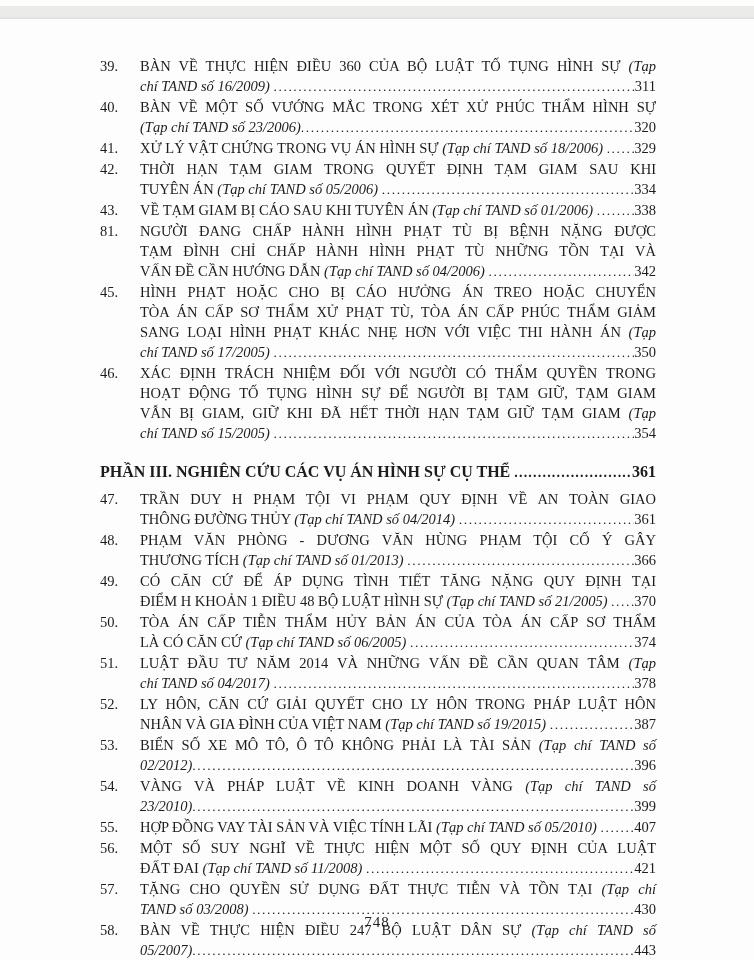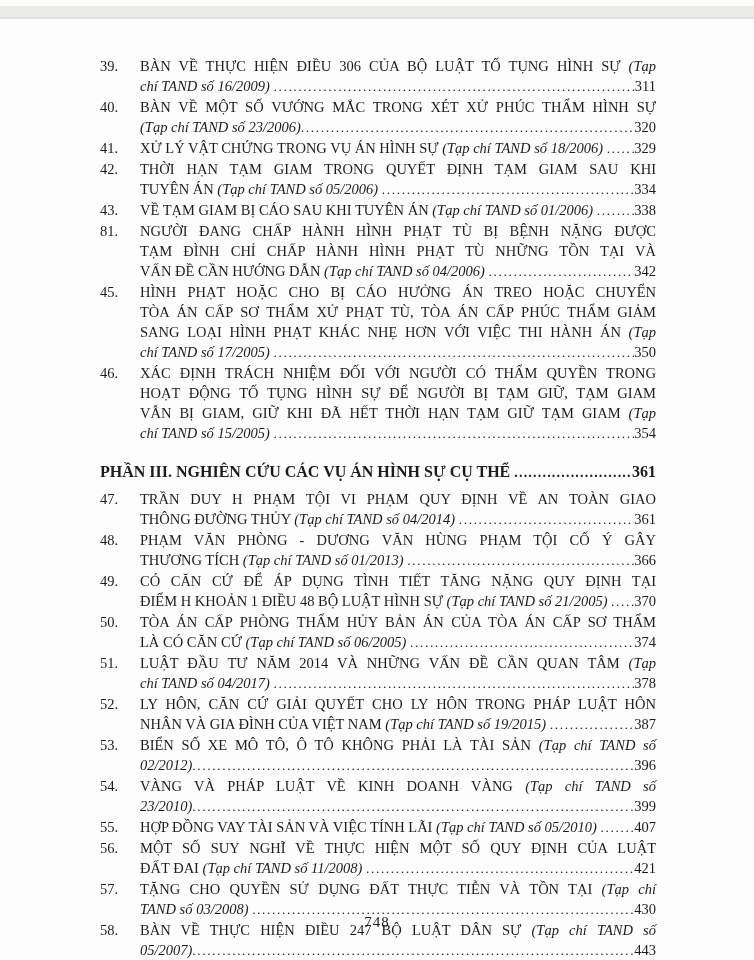--- a/index.html
+++ b/index.html
@@ -42,21 +42,21 @@
 </style>
 </head>
 <body>
 
 <div class="page">
   <div class="scan-band"></div>
   <main class="toc" id="toc">
       <div class="entry">
         <span class="num">39.</span>
         <div class="body">
-          <div class="line full"><span class="line-text"><span>BÀN VỀ THỰC HIỆN ĐIỀU 306 CỦA BỘ LUẬT TỐ TỤNG HÌNH SỰ </span><span class="it">(Tạp</span></span></div>
+          <div class="line full"><span class="line-text"><span>BÀN VỀ THỰC HIỆN ĐIỀU 360 CỦA BỘ LUẬT TỐ TỤNG HÌNH SỰ </span><span class="it">(Tạp</span></span></div>
           <div class="line last">
             <span class="line-text"><span class="it">chí TAND số 16/2009) </span></span>
             <span class="dots">....................................................................................................................................................................................................................................................................</span>
             <span class="pg">311</span>
           </div>
         </div>
       </div>
       <div class="entry">
         <span class="num">40.</span>
         <div class="body">
@@ -171,21 +171,21 @@
           <div class="line last">
             <span class="line-text"><span>ĐIỂM H KHOẢN 1 ĐIỀU 48 BỘ LUẬT HÌNH SỰ </span><span class="it">(Tạp chí TAND số 21/2005) </span></span>
             <span class="dots">....................................................................................................................................................................................................................................................................</span>
             <span class="pg">370</span>
           </div>
         </div>
       </div>
       <div class="entry">
         <span class="num">50.</span>
         <div class="body">
-          <div class="line full"><span class="line-text"><span>TÒA ÁN CẤP PHÒNG THẨM HỦY BẢN ÁN CỦA TÒA ÁN CẤP SƠ THẨM</span></span></div>
+          <div class="line full"><span class="line-text"><span>TÒA ÁN CẤP TIỄN THẨM HỦY BẢN ÁN CỦA TÒA ÁN CẤP SƠ THẨM</span></span></div>
           <div class="line last">
             <span class="line-text"><span>LÀ CÓ CĂN CỨ </span><span class="it">(Tạp chí TAND số 06/2005) </span></span>
             <span class="dots">....................................................................................................................................................................................................................................................................</span>
             <span class="pg">374</span>
           </div>
         </div>
       </div>
       <div class="entry">
         <span class="num">51.</span>
         <div class="body">

